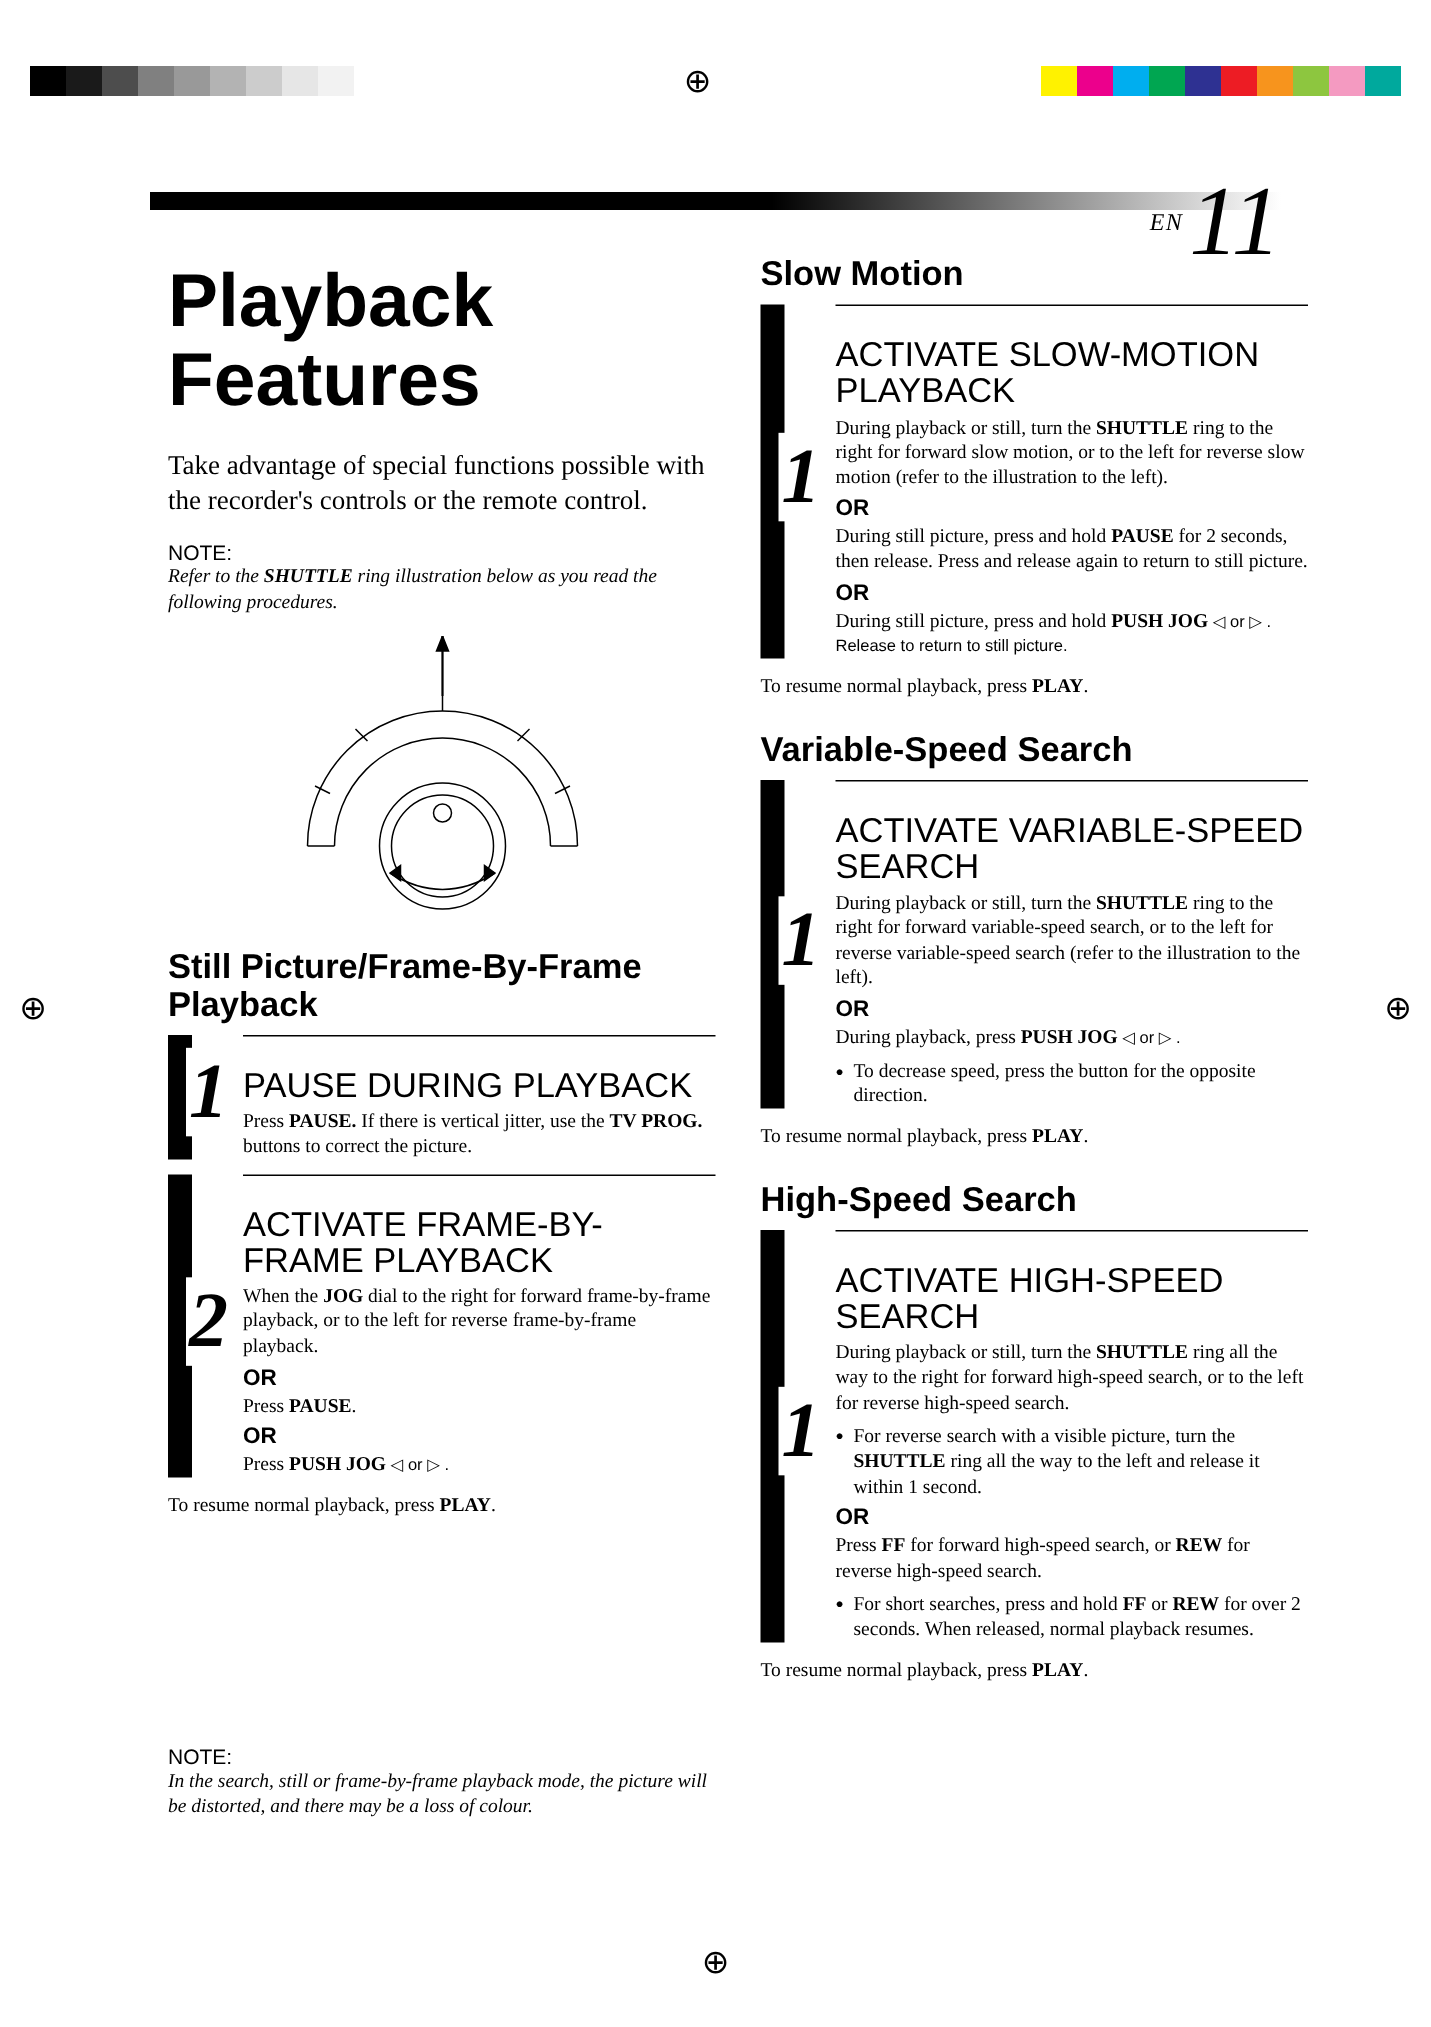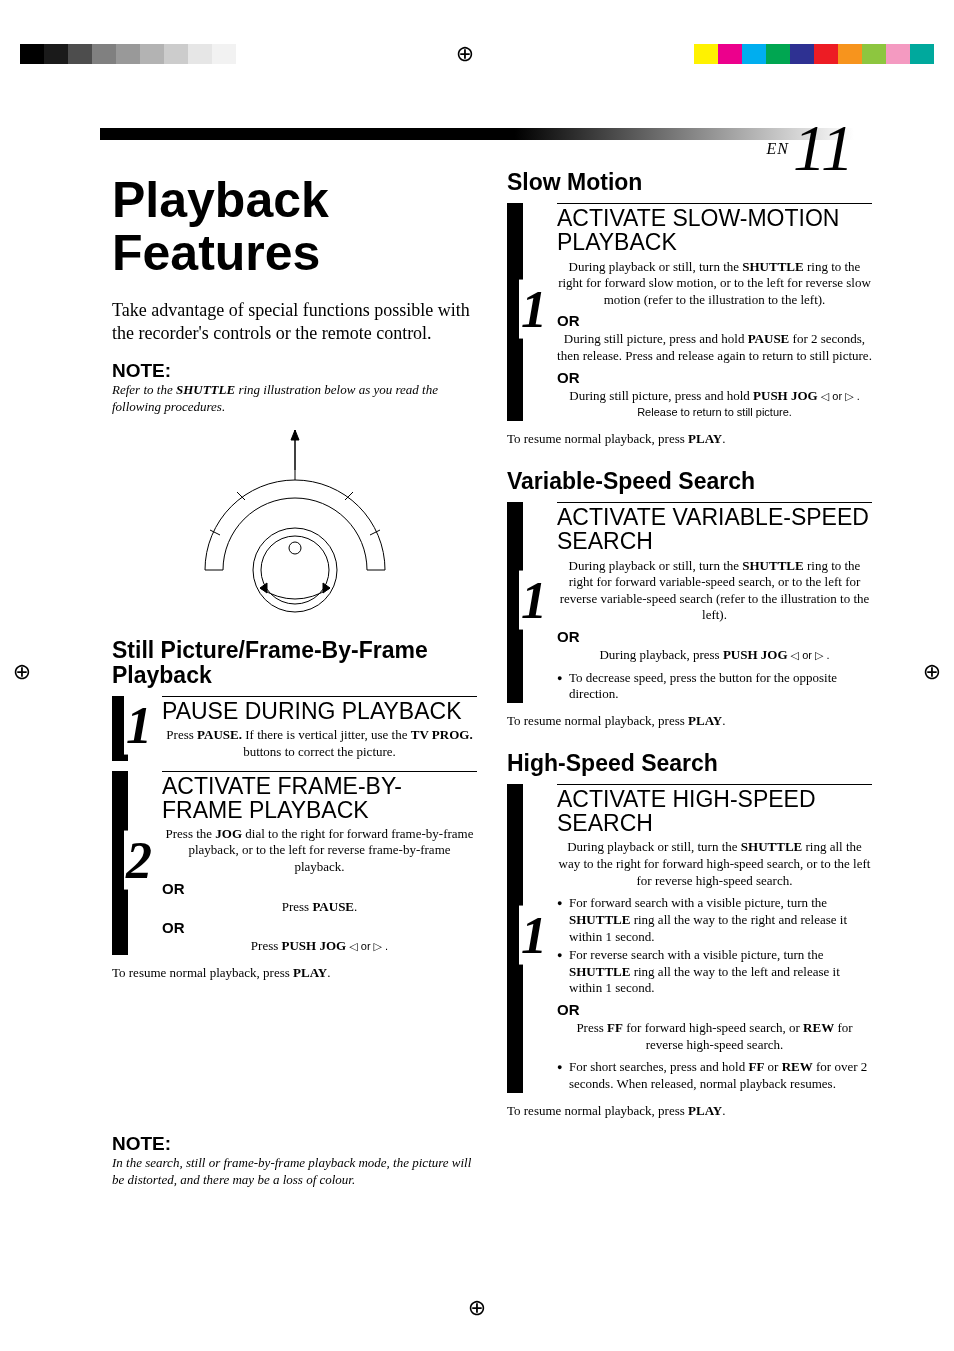--- a/index.html
+++ b/index.html
@@ -84,22 +84,22 @@
     margin-bottom: 20px;
     display:block;
   }
   .intro {
     font-size: 18px;
     line-height: 1.3;
     margin-bottom: 14px;
   }
   .note-h {
     font-family: Arial, Helvetica, sans-serif;
-    font-weight: 700;
-    font-size: 19px;
+    font-weight: 400;
+    font-size: 14px;
   }
   .note-body {
     font-style: italic;
     font-size: 13px;
     line-height: 1.3;
     margin-bottom: 14px;
   }
   .shuttle-illus {
     display: block;
     margin: 10px auto 18px;
@@ -134,28 +134,27 @@
     color: #000;
     background: #fff;
     padding: 0 2px;
   }
   .step-title {
     font-family: Arial, Helvetica, sans-serif;
     font-weight: normal;
     font-size: 23px;
     letter-spacing: 0px;
     border-top: 1px solid #000;
-    padding-top: 2px;
+    padding-top: 20px;
     line-height: 1.05;
     margin-bottom: 4px;
   }
   .body {
     font-size: 13px;
     line-height: 1.28;
-    text-align: center;
   }
   .body b { font-weight: bold; }
   .or {
     font-family: Arial, Helvetica, sans-serif;
     font-weight: 900;
     font-size: 15px;
     margin: 4px 0 2px;
   }
   .resume {
     font-size: 13px;
@@ -266,21 +265,21 @@
       <p class="body">
         <span>Press </span><b>PAUSE.</b><span> If there is vertical jitter, use the </span><b>TV PROG.</b><span> buttons to correct the picture.</span>
       </p>
     </div>
 
     <div class="step">
       <div class="step-bar"></div>
       <div class="step-num">2</div>
       <div class="step-title">ACTIVATE FRAME-BY-FRAME PLAYBACK</div>
       <p class="body">
-        <span>Press the </span><b>JOG</b><span> dial to the right for forward frame-by-frame playback, or to the left for reverse frame-by-frame playback.</span>
+        <span>When the </span><b>JOG</b><span> dial to the right for forward frame-by-frame playback, or to the left for reverse frame-by-frame playback.</span>
       </p>
       <div class="or">OR</div>
       <p class="body">
         <span>Press </span><b>PAUSE</b><span>.</span>
       </p>
       <div class="or">OR</div>
       <p class="body">
         <span>Press </span><b>PUSH JOG</b><span class="tri"> ◁ or ▷ .</span>
       </p>
     </div>
@@ -339,23 +338,20 @@
 
     <div class="h-sub">High-Speed Search</div>
     <div class="step">
       <div class="step-bar"></div>
       <div class="step-num">1</div>
       <div class="step-title">ACTIVATE HIGH-SPEED SEARCH</div>
       <p class="body">
         <span>During playback or still, turn the </span><b>SHUTTLE</b><span> ring all the way to the right for forward high-speed search, or to the left for reverse high-speed search.</span>
       </p>
       <ul class="bullets">
-        <li>
-          <span>For forward search with a visible picture, turn the </span><b>SHUTTLE</b><span> ring all the way to the right and release it within 1 second.</span>
-        </li>
         <li>
           <span>For reverse search with a visible picture, turn the </span><b>SHUTTLE</b><span> ring all the way to the left and release it within 1 second.</span>
         </li>
       </ul>
       <div class="or">OR</div>
       <p class="body">
         <span>Press </span><b>FF</b><span> for forward high-speed search, or </span><b>REW</b><span> for reverse high-speed search.</span>
       </p>
       <ul class="bullets">
         <li>

